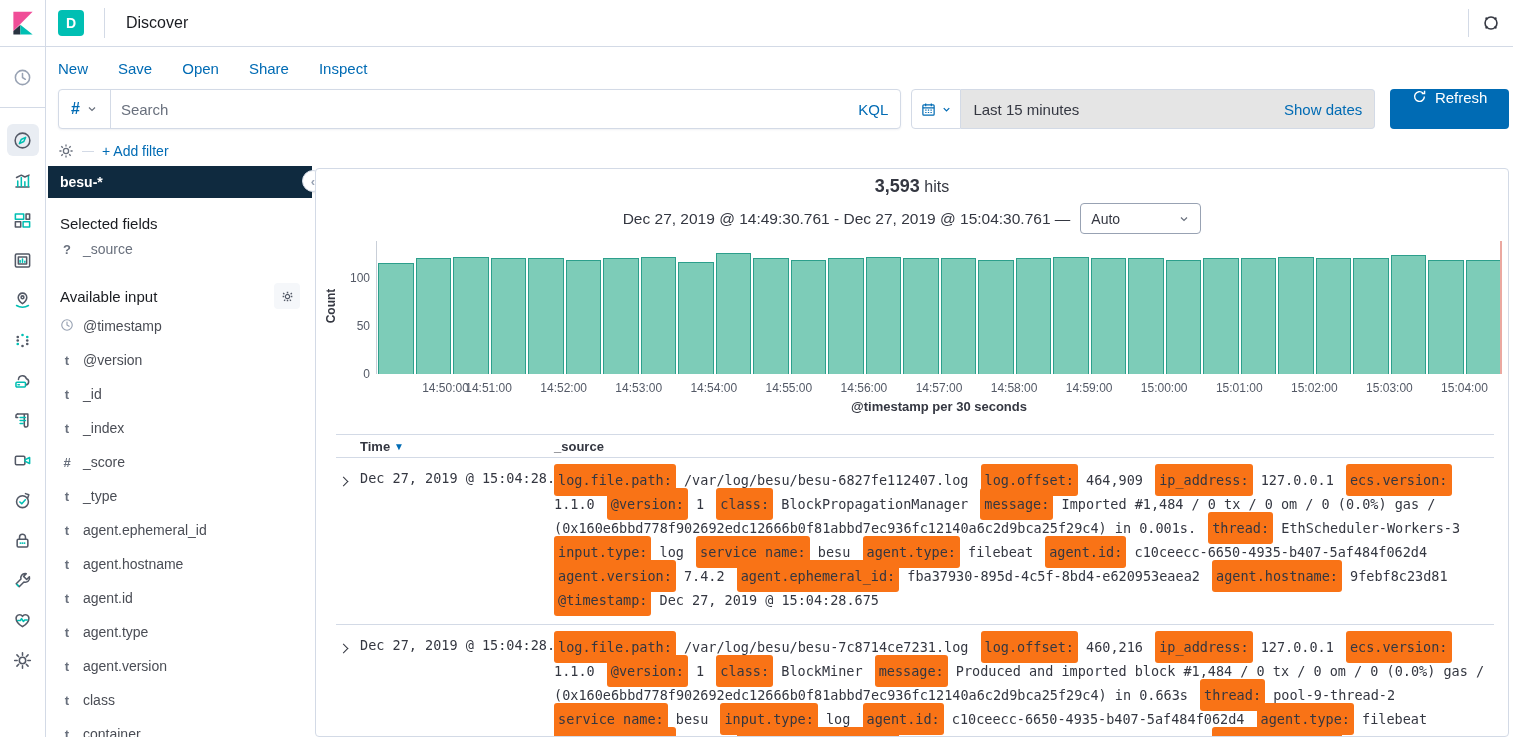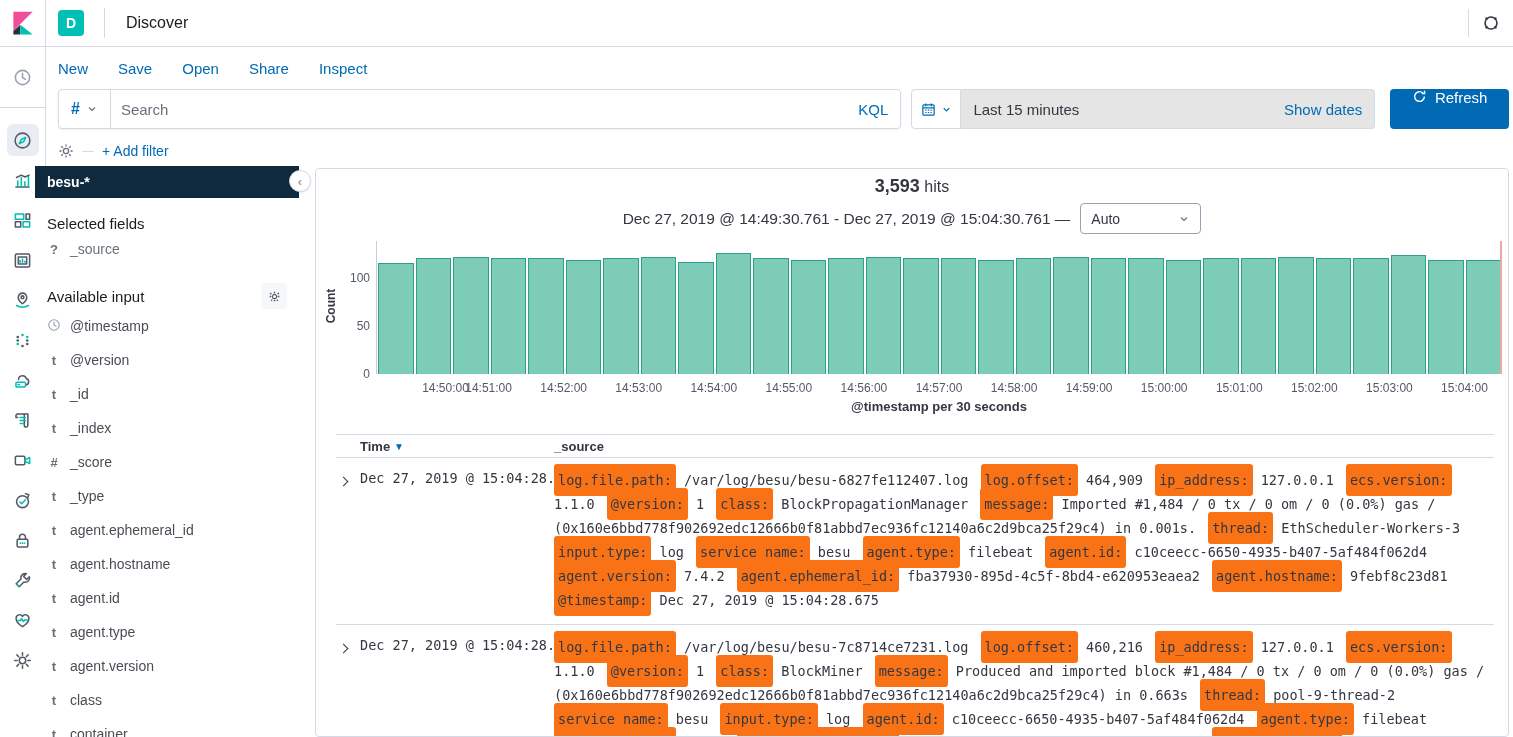--- a/index.html
+++ b/index.html
@@ -53,21 +53,21 @@
   .show-dates { color:#006bb4; font-size:15px; cursor:pointer; }
   .refresh-btn { display:flex; align-items:flex-start; justify-content:center; gap:8px; width:119px; height:40px;
     margin-left:15px; background:#006bb4; border:none; border-radius:4px; color:#fff; font-size:15px;
     font-weight:500; cursor:pointer; font-family:"Liberation Sans", sans-serif; }
   .filterrow { display:flex; align-items:center; gap:8px; padding:14px 0 10px 12px; }
   .filter-gear { cursor:pointer; display:flex; }
   .filter-dash { width:12px; height:1px; background:#d3dae6; }
   .add-filter { color:#006bb4; font-size:14px; cursor:pointer; }
 
   
-  .fieldsbar { position:absolute; left:35px; top:166px; width:264px; height:571px; background:#fff; }
+  .fieldsbar { position:absolute; left:48px; top:166px; width:264px; height:571px; background:#fff; }
   .index-header { position:relative; height:32px; background:#0f2a3f; color:#fff; display:flex;
     align-items:center; padding:0 12px; font-size:14px; font-weight:700; cursor:pointer; }
   .collapse-circle { position:absolute; right:-12px; top:4px; width:22px; height:22px; background:#fff;
     border:1px solid #d3dae6; border-radius:50%; display:flex; align-items:center; justify-content:center;
     color:#98a2b3; font-size:13px; cursor:pointer; box-shadow:0 1px 2px rgba(0,0,0,.1); }
   .fields-section { padding:0 12px; }
   .fields-heading { font-size:15px; font-weight:400; color:#1a1c21; margin-top:17px; display:flex;
     align-items:center; justify-content:space-between; }
   .fields-gear-btn { width:26px; height:26px; background:#f5f7fa; border-radius:4px; display:flex;
     align-items:center; justify-content:center; cursor:pointer; }

